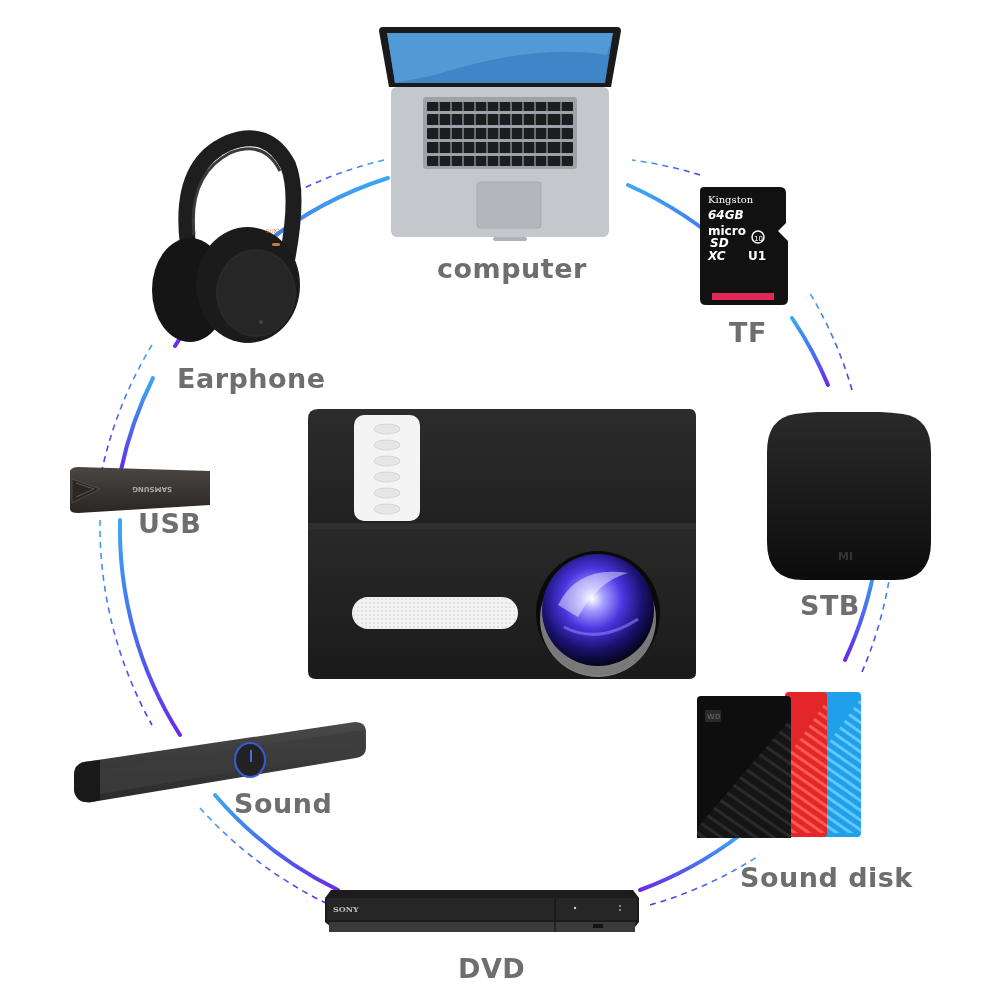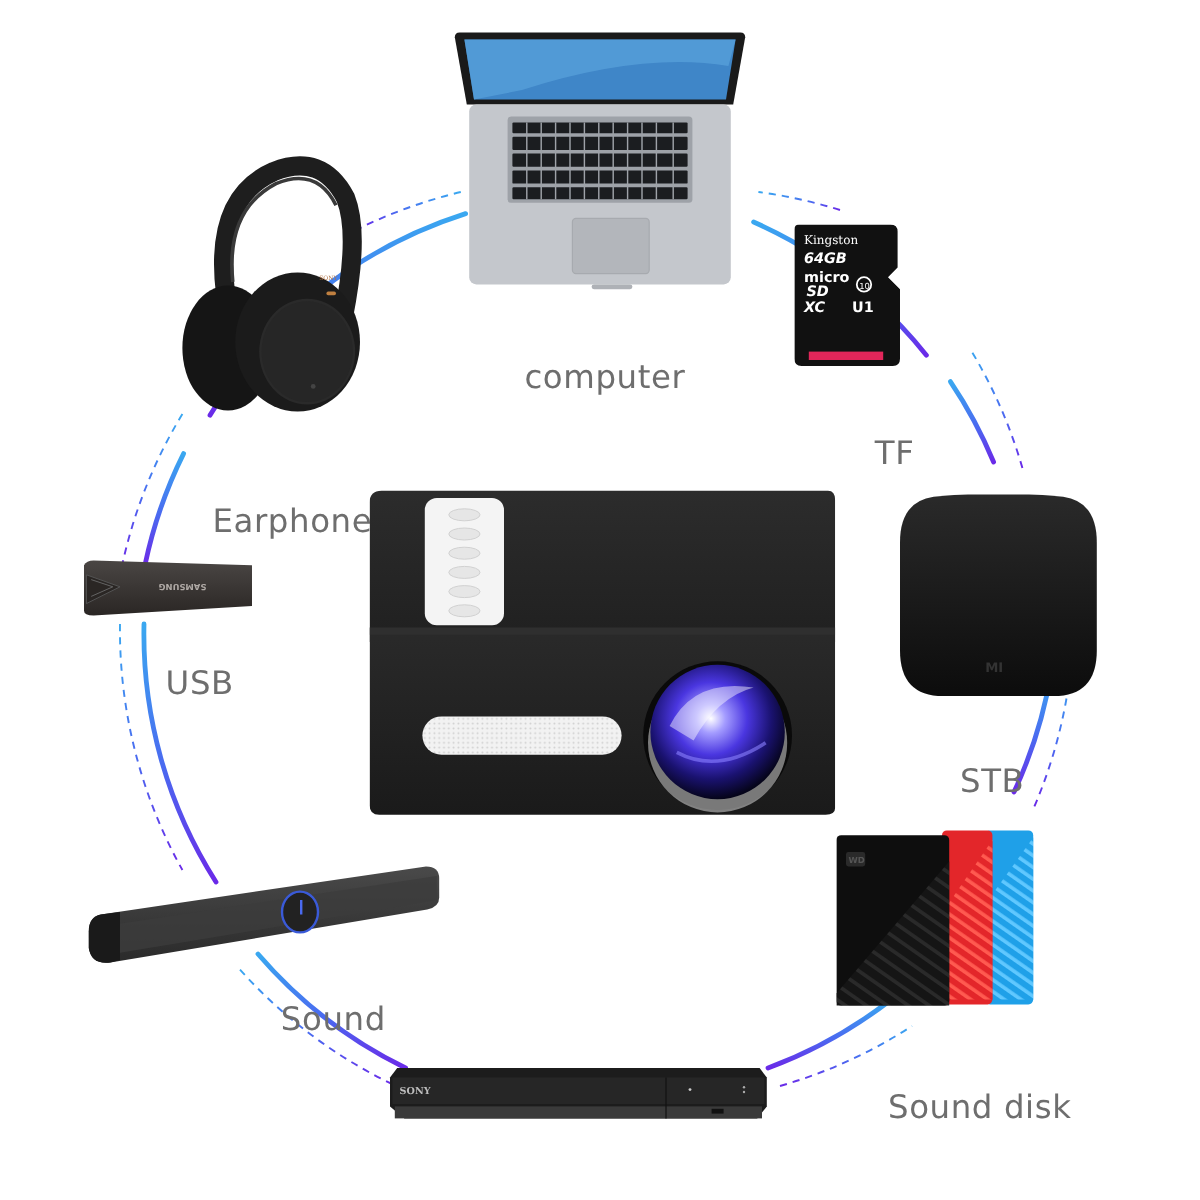--- a/index.html
+++ b/index.html
@@ -1,18 +1,18 @@
 <!DOCTYPE html>
 <html><head>
 <meta charset="utf-8">
 <style>
   html,body{margin:0;padding:0;background:#fff;}
   body{width:1000px;height:1000px;position:relative;overflow:hidden;font-family:"DejaVu Sans","Liberation Sans",sans-serif;}
   .abs{position:absolute;}
-  .label{position:absolute;color:#6e6e6e;font-size:27px;font-weight:400;letter-spacing:0.5px;white-space:nowrap;font-family:"DejaVu Sans",sans-serif;margin-top:46px;}
+  .label{position:absolute;color:#6e6e6e;font-size:27px;font-weight:700;letter-spacing:0.5px;white-space:nowrap;font-family:"DejaVu Sans",sans-serif;}
   svg{display:block;}
 </style>
 </head>
 <body>
 
 <svg class="abs" style="left:0;top:0" width="1000" height="1000">
   <defs>
     <linearGradient id="ringGrad" x1="0" y1="0" x2="0" y2="1">
       <stop offset="0" stop-color="#3aa8f0"></stop>
       <stop offset="0.55" stop-color="#4a6af0"></stop>
@@ -60,37 +60,37 @@
     </g>
     <g stroke="#9ea2a8" stroke-width="1.2">
       <path d="M64 77v64M76 77v64M88 77v64M100 77v64M112 77v64M124 77v64M136 77v64M148 77v64M160 77v64M172 77v64M186 77v64"></path>
     </g>
     <rect x="102" y="157" width="64" height="46" rx="3" fill="#b3b6bb" stroke="#a7aaaf"></rect>
     <rect x="118" y="212" width="34" height="4" rx="2" fill="#aeb1b6"></rect>
   </svg>
 </div>
 <div class="label" style="left:437px;top:253px">computer</div>
 
-<div class="abs" style="left:662px;top:187px">
+<div class="abs" style="left:700px;top:187px">
   <svg width="92" height="118">
     <path d="M4 0 L80 0 Q86 0 86 6 L86 36 L78 44 L88 54 L88 112 Q88 118 82 118 L6 118 Q0 118 0 112 L0 4 Q0 0 4 0 Z" fill="#111"></path>
     <rect x="12" y="106" width="62" height="7" fill="#e2265a"></rect>
     <text x="8" y="16" fill="#fff" font-family="DejaVu Serif, serif" font-size="10">Kingston</text>
     <text x="8" y="32" fill="#fff" font-family="DejaVu Sans, sans-serif" font-weight="bold" font-style="italic" font-size="12">64GB</text>
     <text x="8" y="48" fill="#fff" font-family="DejaVu Sans, sans-serif" font-weight="bold" font-size="12">micro</text>
     <text x="10" y="60" fill="#fff" font-family="DejaVu Sans, sans-serif" font-weight="bold" font-style="italic" font-size="12">SD</text>
     <text x="8" y="73" fill="#fff" font-family="DejaVu Sans, sans-serif" font-weight="bold" font-style="italic" font-size="12">XC</text>
     <circle cx="58" cy="50" r="6" fill="none" stroke="#fff" stroke-width="1.5"></circle>
     <text x="54" y="54" fill="#fff" font-size="7" font-family="DejaVu Sans, sans-serif">10</text>
     <text x="48" y="73" fill="#fff" font-size="12" font-weight="bold" font-family="DejaVu Sans, sans-serif">U1</text>
   </svg>
 </div>
 <div class="label" style="left:729px;top:317px">TF</div>
 
-<div class="abs" style="left:748px;top:412px">
+<div class="abs" style="left:765px;top:412px">
   <svg width="168" height="170">
     <defs>
       <linearGradient id="stbG" x1="0" y1="0" x2="0" y2="1">
         <stop offset="0" stop-color="#2a2a2a"></stop>
           <stop offset="1" stop-color="#0c0c0c"></stop>
       </linearGradient>
     </defs>
     <path d="M30 2 Q84 -4 138 2 Q166 6 166 40 L166 130 Q166 168 130 168 L38 168 Q2 168 2 130 L2 40 Q2 6 30 2 Z" fill="url(#stbG)"></path>
     <text x="73" y="148" fill="#333" font-family="DejaVu Sans, sans-serif" font-size="11" font-weight="bold">MI</text>
   </svg>
@@ -180,21 +180,21 @@
     <path d="M46 110 Q40 50 82 28 Q116 14 132 46" fill="none" stroke="#3a3a3a" stroke-width="3"></path>
     <ellipse cx="42" cy="165" rx="38" ry="52" fill="#151515"></ellipse>
     <ellipse cx="100" cy="160" rx="52" ry="58" fill="#1b1b1b"></ellipse>
     <ellipse cx="108" cy="168" rx="40" ry="44" fill="#2a2a2a"></ellipse>
     <ellipse cx="108" cy="168" rx="38" ry="42" fill="#262626"></ellipse>
     <circle cx="113" cy="197" r="2" fill="#444"></circle>
     <rect x="124" y="118" width="8" height="3" rx="1.5" fill="#c08040"></rect>
     <text x="118" y="108" fill="#b07040" font-size="5" font-family="DejaVu Serif, serif">SONY</text>
   </svg>
 </div>
-<div class="label" style="left:177px;top:373px">Earphone</div>
+<div class="label" style="left:177px;top:363px">Earphone</div>
 
 <div class="abs" style="left:308px;top:405px">
   <svg width="388" height="276">
     <defs>
       <linearGradient id="projTop" x1="0" y1="0" x2="0" y2="1">
         <stop offset="0" stop-color="#2c2c2c"></stop>
           <stop offset="1" stop-color="#202020"></stop>
       </linearGradient>
       <linearGradient id="projFront" x1="0" y1="0" x2="0" y2="1">
         <stop offset="0" stop-color="#2a2a2a"></stop>

